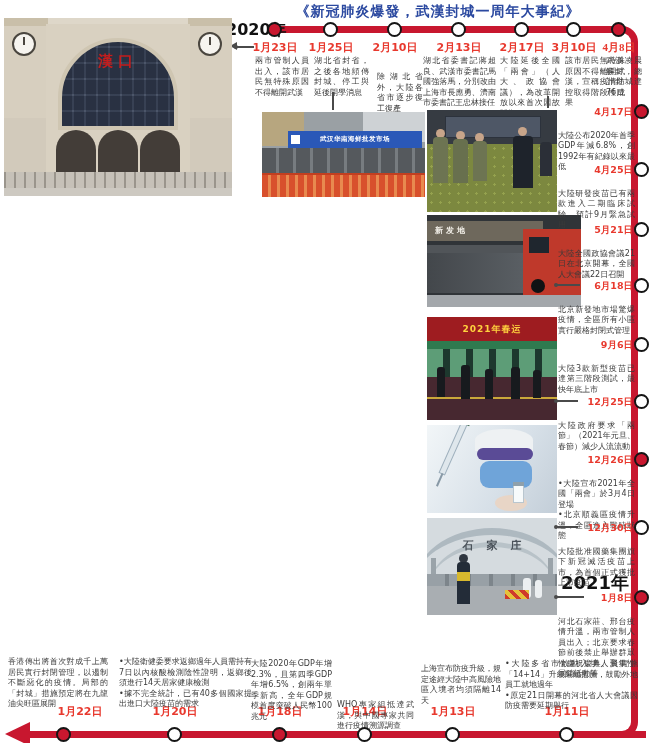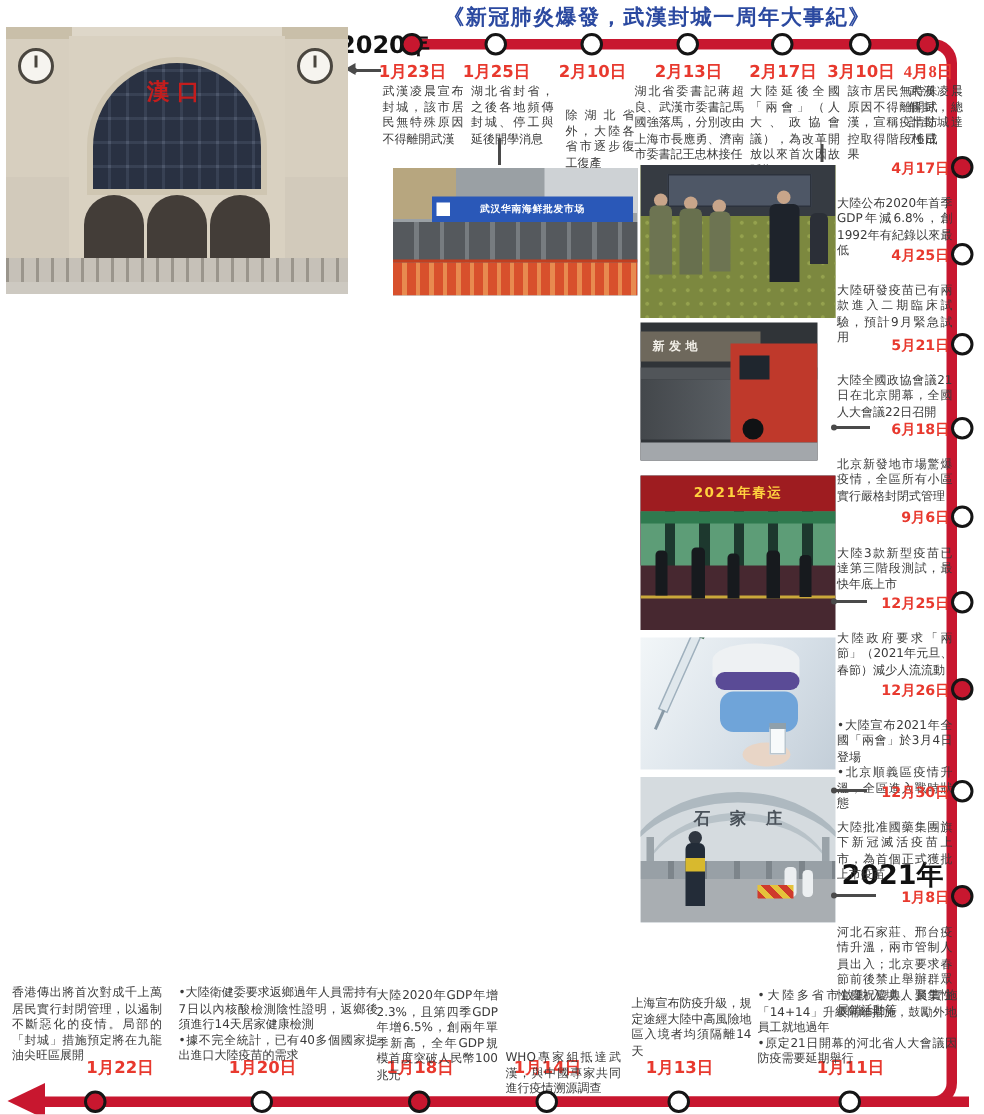--- a/index.html
+++ b/index.html
@@ -66,21 +66,21 @@
           background:repeating-linear-gradient(90deg,#d8502c 0 6px,#e88a4f 6px 9px);}
   
   .ph-xi{left:427px;top:110px;width:130px;height:102px;background:#7c883f;}
   .xi-top{position:absolute;left:0;right:0;top:0;height:34px;background:#363b42;}
   .xi-screen{position:absolute;left:18px;top:6px;width:94px;height:20px;background:#4e5766;border:1px solid #2c323c;}
   .xi-carpet{position:absolute;left:0;right:0;top:34px;bottom:0;background:#7c883f;
              background-image:radial-gradient(#95a24e 1.2px,transparent 1.4px);background-size:9px 9px;}
   .fig{position:absolute;border-radius:4px 4px 0 0;}
   .head{position:absolute;width:9px;height:9px;border-radius:50%;background:#c8a58a;}
   
-  .ph-xfd{left:427px;top:215px;width:118px;height:92px;background:#303438;}
+  .ph-xfd{left:427px;top:215px;width:154px;height:92px;background:#303438;}
   .xf-sign{position:absolute;left:0;top:6px;right:38px;height:20px;background:#6e685c;
            color:#f2efe8;font-size:8px;font-weight:bold;line-height:20px;padding-left:8px;letter-spacing:3px;}
   .xf-canopy{position:absolute;left:0;right:0;top:30px;height:8px;background:#515559;}
   .xf-int{position:absolute;left:0;right:56px;top:38px;height:40px;
           background:linear-gradient(90deg,#43474b,#5a5f64);}
   .xf-truck{position:absolute;right:0;top:14px;width:58px;height:66px;background:#bf392b;}
   .xf-win{position:absolute;left:6px;top:8px;width:20px;height:16px;background:#1f262e;}
   .xf-wheel{position:absolute;left:8px;bottom:2px;width:14px;height:14px;border-radius:50%;background:#101214;}
   .xf-road{position:absolute;left:0;right:0;bottom:0;height:12px;background:#a3a7ab;}
   
@@ -151,21 +151,21 @@
   <div class="dot filled" style="left:611px;top:22px;"></div>
 
   <div class="evt-date" style="left:250px;top:40px;width:50px;">1月23日</div>
   <div class="evt-date" style="left:306px;top:40px;width:50px;">1月25日</div>
   <div class="evt-date" style="left:370px;top:40px;width:50px;">2月10日</div>
   <div class="evt-date" style="left:434px;top:40px;width:50px;">2月13日</div>
   <div class="evt-date" style="left:497px;top:40px;width:50px;">2月17日</div>
   <div class="evt-date" style="left:549px;top:40px;width:50px;">3月10日</div>
   <div class="evt-date" style="left:596px;top:40px;width:46px;font-family:Liberation Serif, serif;">4月8日</div>
 
-  <div class="evt-text" style="left:255px;top:56px;width:54px;">武漢凌晨宣布封城，該市居民無特殊原因不得離開武漢</div>
+  <div class="evt-text" style="left:255px;top:56px;width:54px;">兩市管制人員出入，該市居民無特殊原因不得離開武漢</div>
   <div class="evt-text" style="left:314px;top:56px;width:55px;">湖北省封省，之後各地頻傳封城、停工與延後開學消息</div>
   <div class="evt-text" style="left:377px;top:56px;width:46px;margin-top:16px;">除湖北省外，大陸各省市逐步復工復產</div>
   <div class="evt-text" style="left:423px;top:56px;width:73px;">湖北省委書記蔣超良、武漢市委書記馬國強落馬，分別改由上海市長應勇、濟南市委書記王忠林接任</div>
   <div class="evt-text" style="left:500px;top:56px;width:60px;">大陸延後全國「兩會」（人大、政協會議），為改革開放以來首次因故延期</div>
   <div class="evt-text" style="left:565px;top:56px;width:60px;">該市居民無特殊原因不得離開武漢，宣稱疫情防控取得階段性成果</div>
   <div class="evt-text" style="left:606px;top:56px;width:36px;">武漢凌晨解封，總計封城達76日</div>
 
   <div class="leader-v" style="left:332px;top:92px;height:18px;"></div>
   <div class="leader-v" style="left:547px;top:96px;height:12px;"></div>
 

